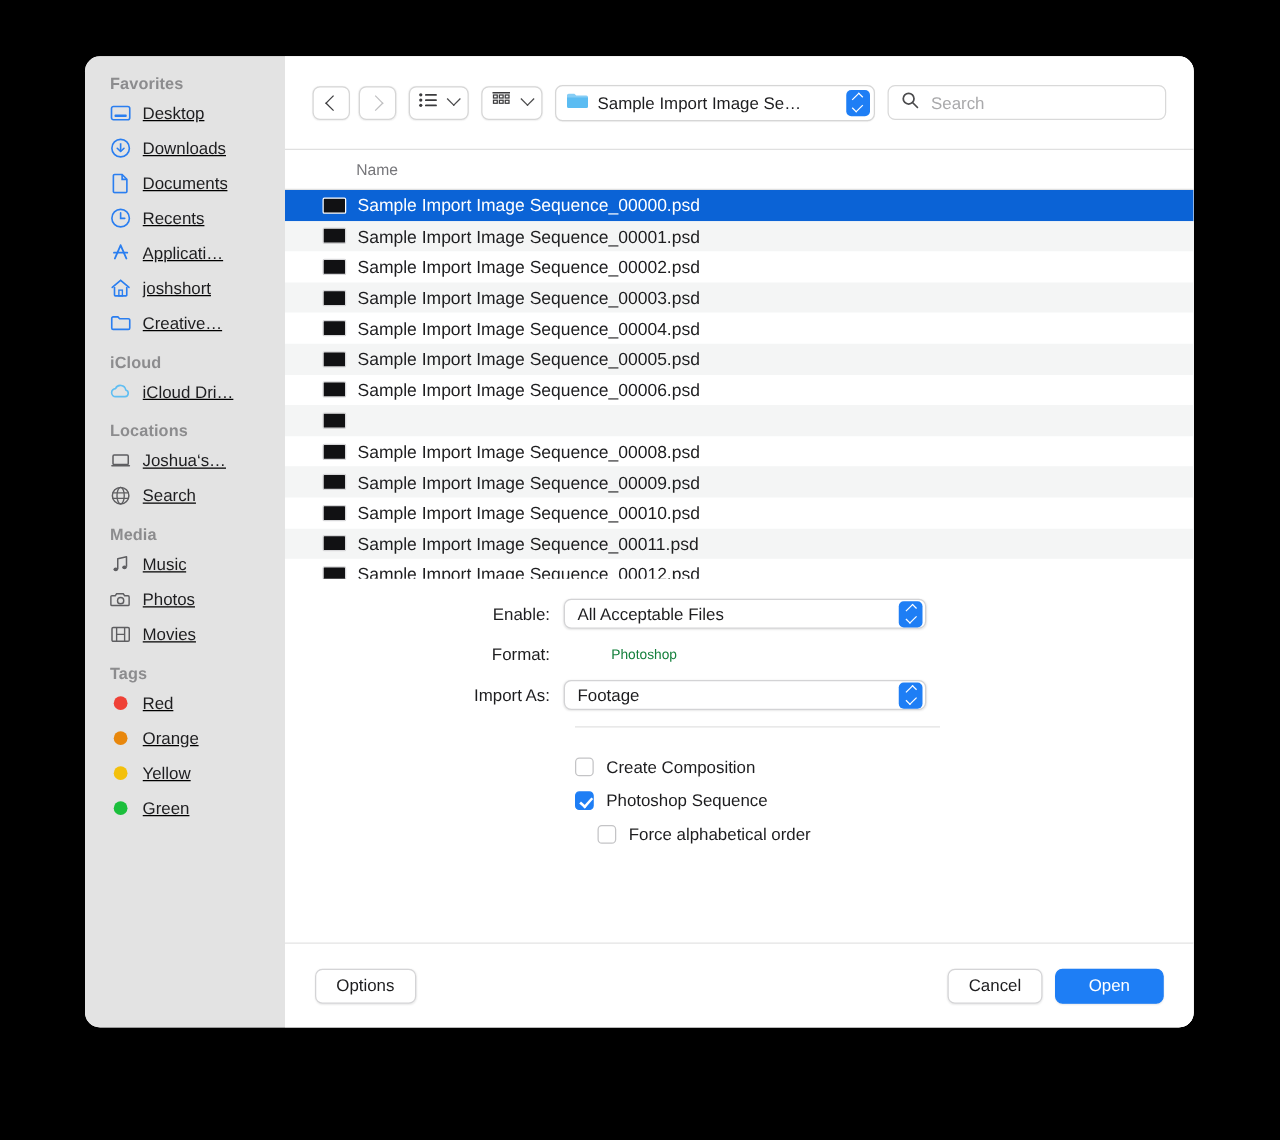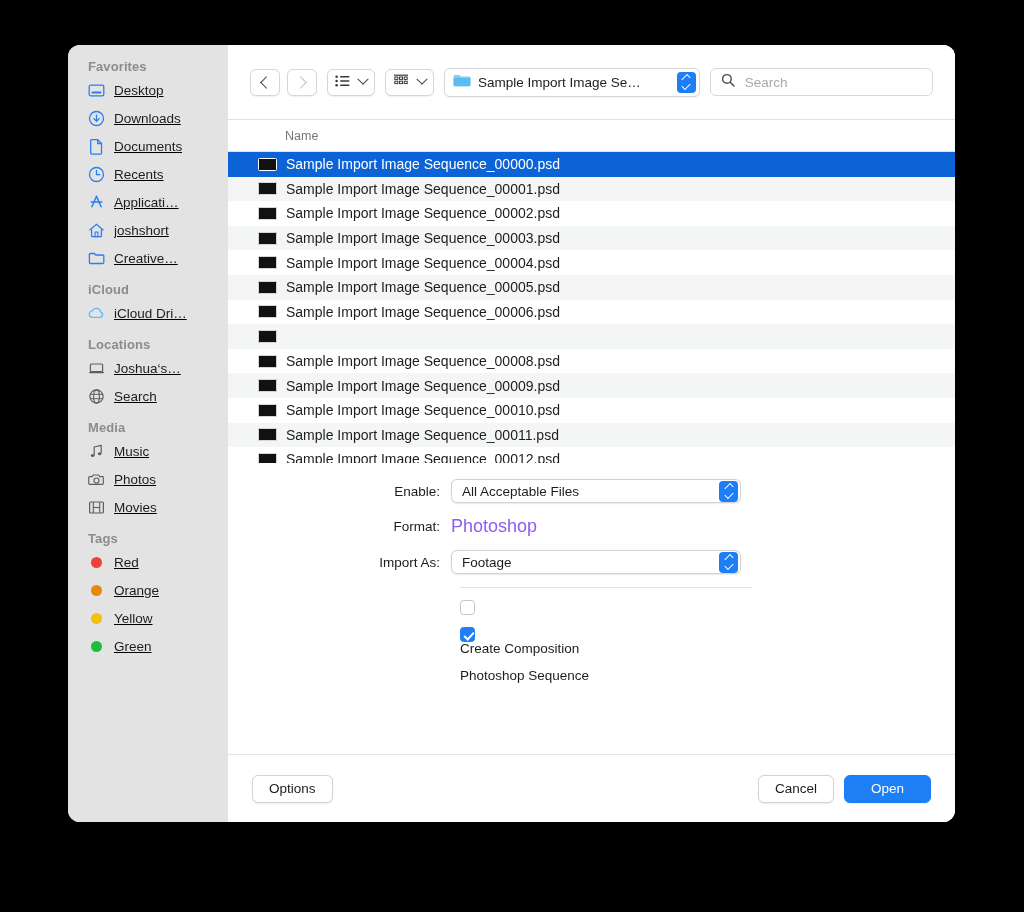--- a/index.html
+++ b/index.html
@@ -235,35 +235,34 @@
     height: 24px;
     border: 1px solid #d3d3d5;
     border-radius: 6px;
     background: #ffffff;
     display: flex; align-items: center;
     padding: 0 2px 0 10px;
     box-sizing: border-box;
     box-shadow: 0 0.5px 1.5px rgba(0,0,0,0.09);
   }
   .popup .pv { font-size: 13.5px; color: #1d1d1f; flex: 1 1 auto; white-space: nowrap; }
-  .plaintext { font-size: 18px; color: #8b5cf6; }
+  .plaintext { font-size: 11px; color: #15803d; margin-left: 38px; }
 
   #divider {
     width: 292px;
     height: 1px;
     background: #e2e2e2;
     margin: 10px 0 12px 232px;
   }
 
   .cbrow {
-    display: flex; align-items: flex-start;
-    gap: 26px;
+    display: flex; align-items: flex-end;
+    gap: 10px;
     margin-left: 232px;
     height: 27px;
-    flex-direction: column;
   }
   .cbrow.indent { margin-left: 250px; }
   .cbox {
     width: 15px; height: 15px;
     flex: 0 0 15px;
     border: 1px solid #c4c4c6;
     border-radius: 3.5px;
     background: #ffffff;
     box-sizing: border-box;
     position: relative;
@@ -630,20 +629,24 @@
 
       <div id="checkboxes">
           <div class="cbrow">
             <span class="cbox"></span>
             <span class="cblabel">Create Composition</span>
           </div>
           <div class="cbrow">
             <span class="cbox checked"></span>
             <span class="cblabel">Photoshop Sequence</span>
           </div>
+          <div class="cbrow indent">
+            <span class="cbox"></span>
+            <span class="cblabel">Force alphabetical order</span>
+          </div>
         </div>
     </div>
 
     <div id="footer">
       <button class="btn">Options</button>
       <span class="spacer"></span>
       <span class="rightgrp">
         <button class="btn">Cancel</button>
         <button class="btn primary">Open</button>
       </span>

